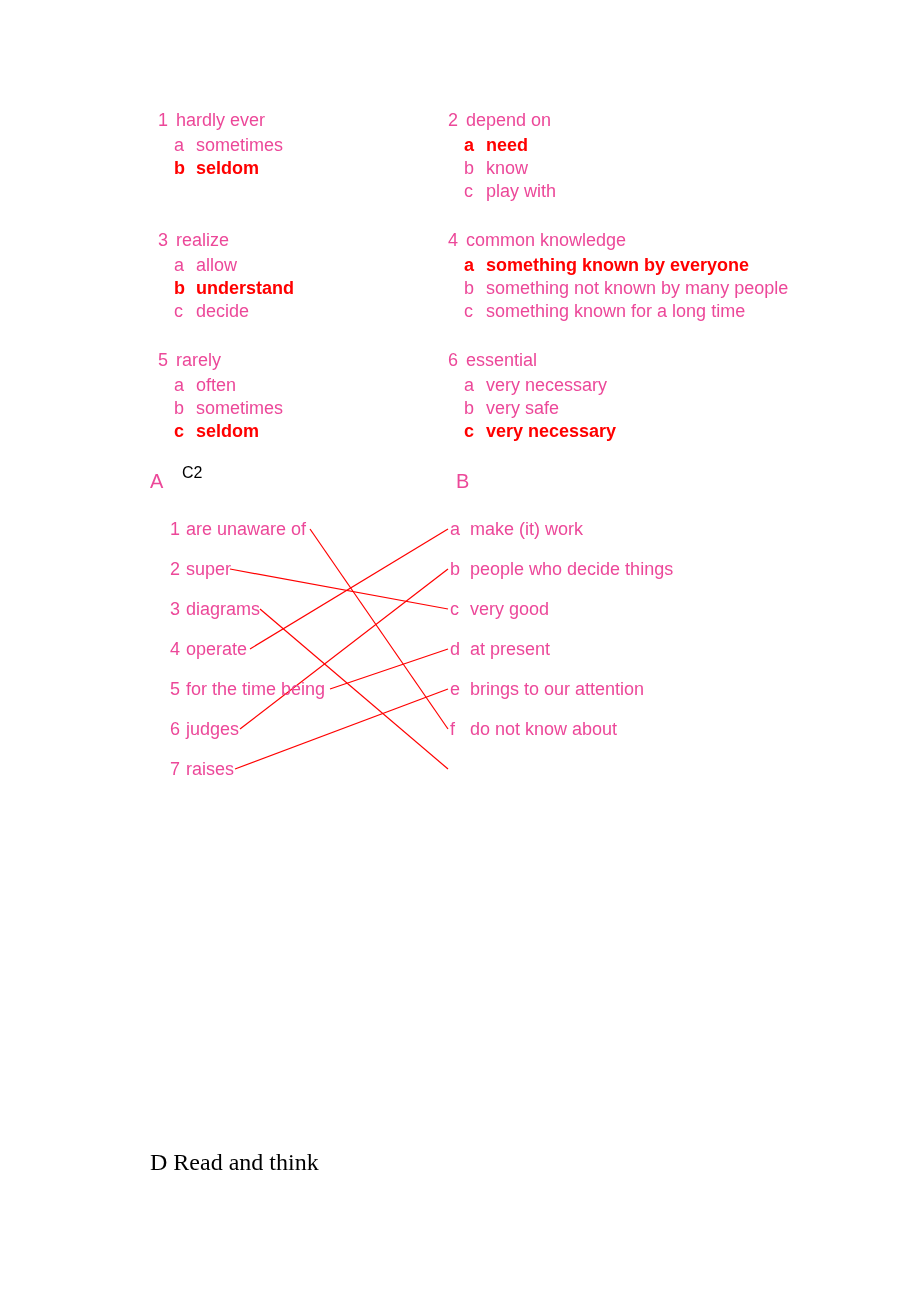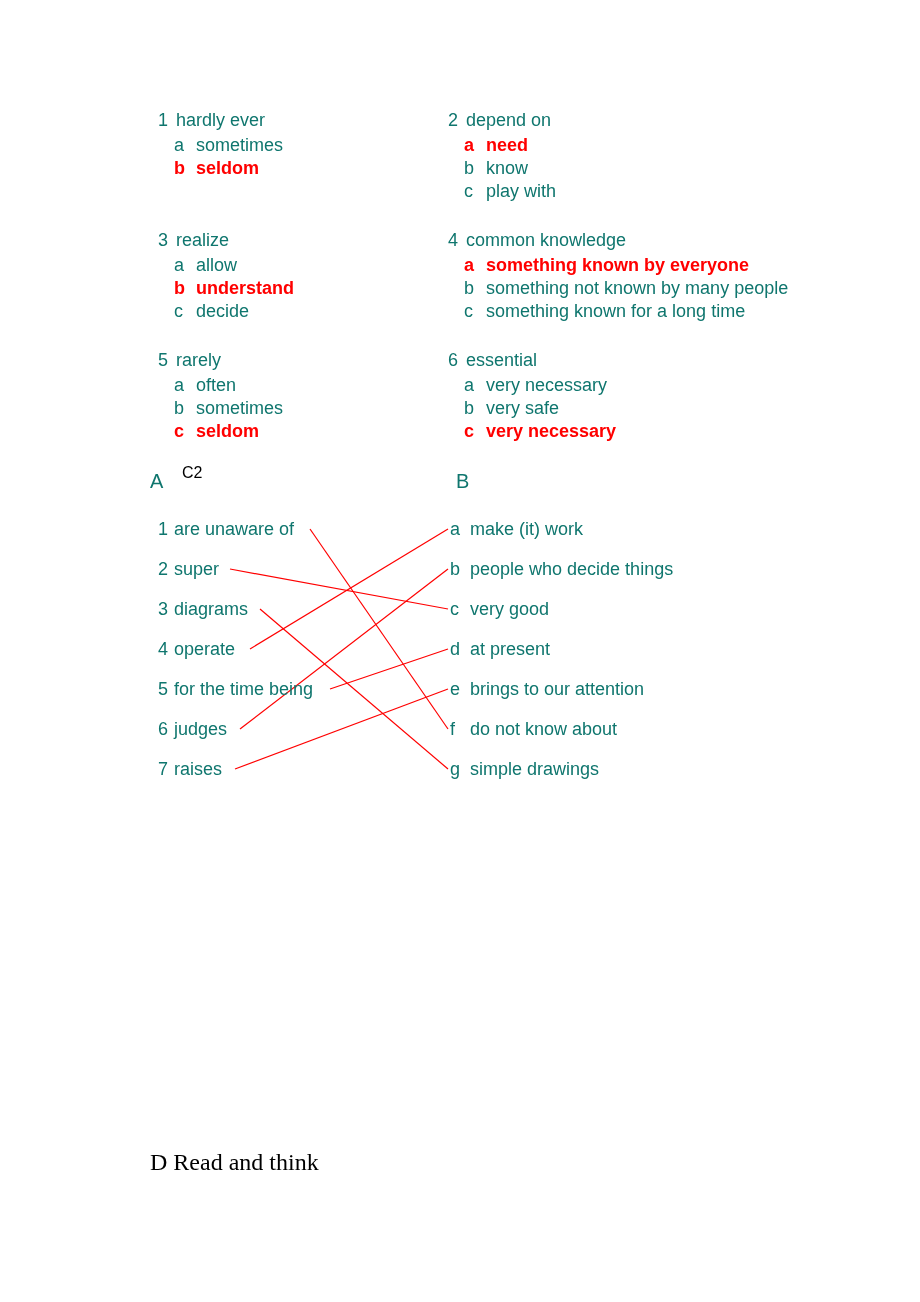--- a/index.html
+++ b/index.html
@@ -6,21 +6,21 @@
     font-family: Arial, sans-serif;
     font-size: 18px;
     background: #ffffff;
     margin: 0;
     padding: 0;
     width: 920px;
   }
   .container {
     padding: 110px 150px 60px 150px;
   }
-  .blue { color: #0f766e; }
+  .blue { color: #ec4899; }
   .red { color: #ff0000; font-weight: bold; }
   .black { color: #000000; }
 
   .mc-section {
     display: grid;
     grid-template-columns: 280px 360px;
     column-gap: 10px;
     row-gap: 28px;
     margin-bottom: 28px;
   }
@@ -51,21 +51,21 @@
     margin-bottom: 16px;
   }
   .ab-a { width: 300px; font-family:Arial; font-size:20px;}
   .ab-b { font-family:Arial; font-size:20px; padding-left:6px;}
   .match-grid {
     position: relative;
   }
   .colA, .colB {
     position: absolute;
   }
-  .colA { left: 0; top: 0; }
+  .colA { left: 12px; top: 0; }
   .colB { left: 300px; top: 0; }
   .mrow { height: 40px; line-height: 40px; white-space: nowrap;}
   .mnum { display:inline-block; width:18px; text-align:right; margin-right:6px;}
   .mletter { display:inline-block; width:14px; margin-right:6px;}
 
   svg.lines {
     position: absolute;
     left: 0;
     top: 0;
     pointer-events: none;
@@ -159,20 +159,19 @@
         <div class="mrow"><span class="mnum">7</span><span>raises</span></div>
       </div>
 
       <div class="colB blue">
         <div class="mrow"><span class="mletter">a</span><span>make (it) work</span></div>
         <div class="mrow"><span class="mletter">b</span><span>people who decide things</span></div>
         <div class="mrow"><span class="mletter">c</span><span>very good</span></div>
         <div class="mrow"><span class="mletter">d</span><span>at present</span></div>
         <div class="mrow"><span class="mletter">e</span><span>brings to our attention</span></div>
         <div class="mrow"><span class="mletter">f</span><span>do not know about</span></div>
-        <div class="mrow"><span class="mletter">g</span><span>simple drawings</span></div>
       </div>
     </div>
 
     <div class="d-section black">D Read and think</div>
   </div>
 
 </div>
 
 </body></html>

